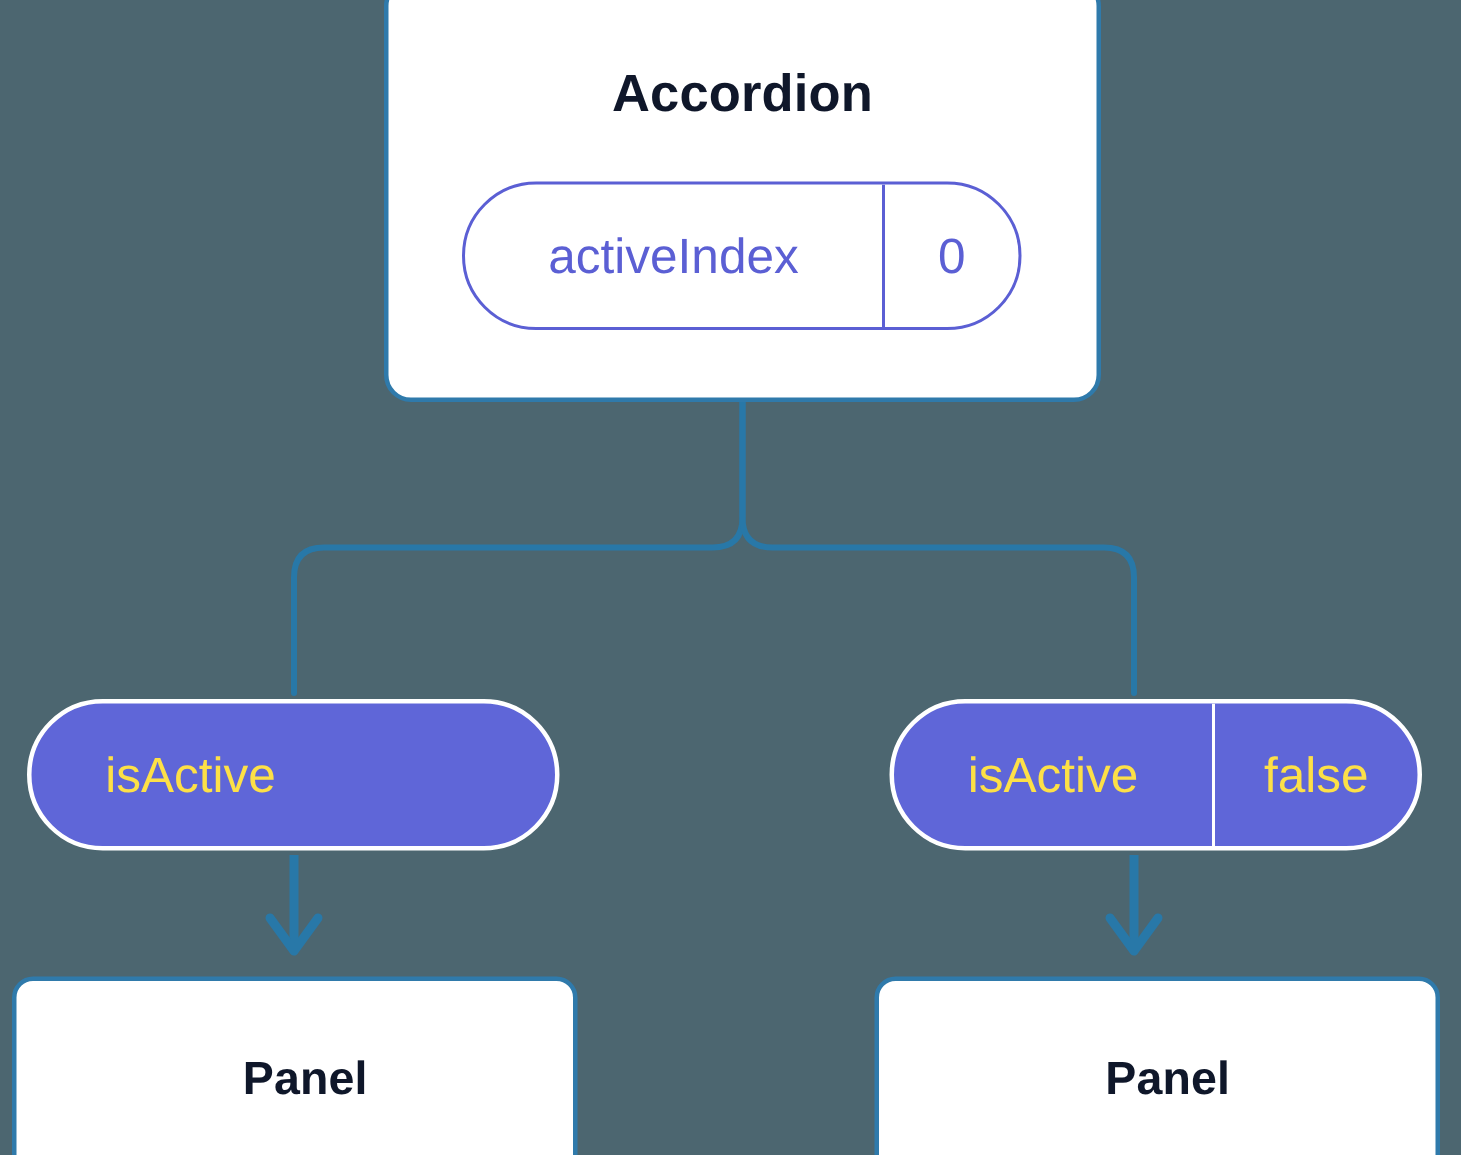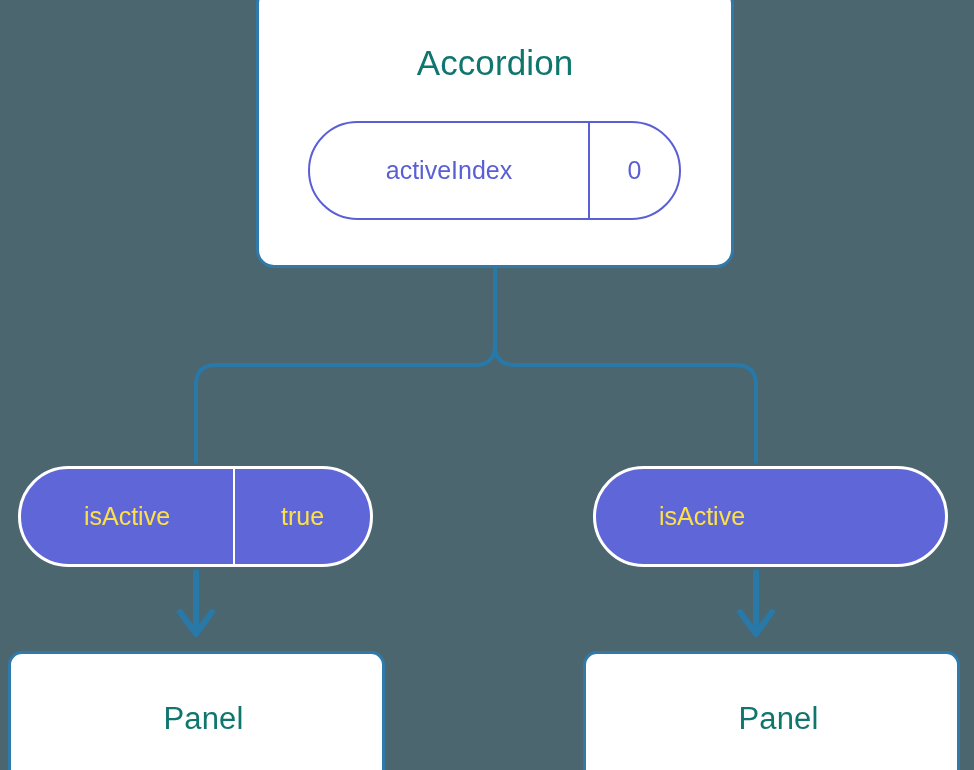--- a/index.html
+++ b/index.html
@@ -30,25 +30,26 @@
     position: absolute;
     background: #ffffff;
     border: 3px solid #2f7aab;
     border-radius: 16px;
     box-sizing: border-box;
     display: flex;
     flex-direction: column;
     align-items: center;
   }
   .card-title {
-    color: #0f766e;
+    color: #0f172a;
     font-size: 34px;
     line-height: 1;
     letter-spacing: 0.1px;
     white-space: nowrap;
+    font-weight: bold;
   }
 
   #accordion-card {
     left: 256px;
     top: -14px;
     width: 478px;
     height: 282px;
     border-radius: 18px;
     padding-top: 56px;
   }
@@ -71,21 +72,21 @@
     box-sizing: border-box;
     border-radius: 999px;
     overflow: hidden;
   }
   .pill .pill-key,
   .pill .pill-val {
     display: flex;
     align-items: center;
     justify-content: center;
     box-sizing: border-box;
-    font-size: 25px;
+    font-size: 33px;
     line-height: 1;
     white-space: nowrap;
   }
 
   
   .pill.outlined {
     background: #ffffff;
     border: 2.5px solid #5b5fd4;
   }
   .pill.outlined .pill-key,
@@ -149,25 +150,25 @@
     <div class="card-title">Accordion</div>
   </div>
 
   <div class="pill outlined" id="pill-active-index">
     <div class="pill-key">activeIndex</div>
     <div class="pill-val">0</div>
   </div>
 
   <div class="pill filled" id="pill-is-active-left">
     <div class="pill-key">isActive</div>
-    <div class="pill-val">true</div>
   </div>
 
   <div class="pill filled" id="pill-is-active-right">
     <div class="pill-key">isActive</div>
+    <div class="pill-val">false</div>
   </div>
 
   <div class="card panel-card" id="panel-left">
     <div class="card-title">Panel</div>
   </div>
 
   <div class="card panel-card" id="panel-right">
     <div class="card-title">Panel</div>
   </div>
 

